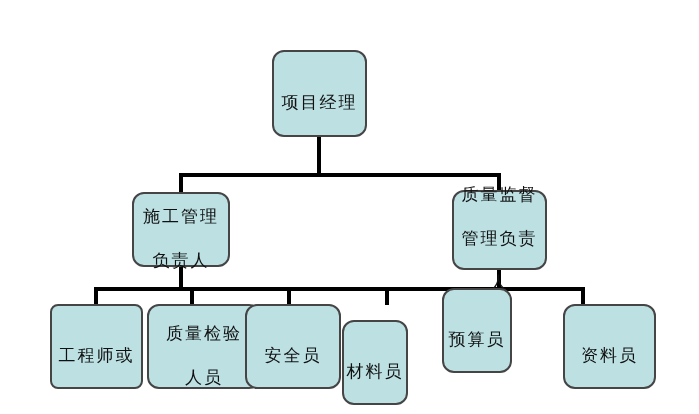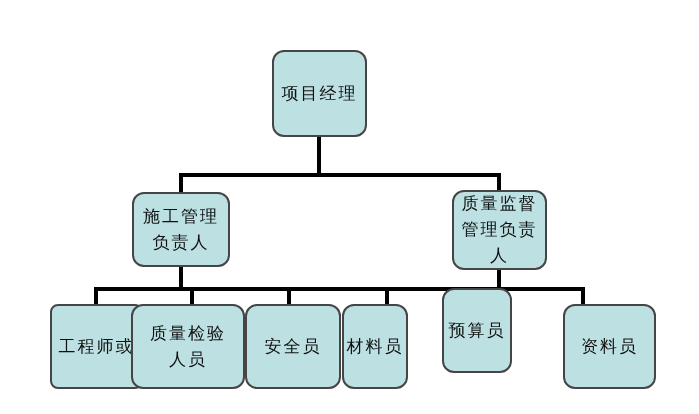--- a/index.html
+++ b/index.html
@@ -24,35 +24,35 @@
     display: flex;
     flex-direction: column;
     align-items: center;
     justify-content: center;
     text-align: center;
     color: #111111;
     font-size: 17px;
     letter-spacing: 2px;
     line-height: 26px;
   }
-  .node .ln { display: block; white-space: nowrap; }
+  .node .ln { display: block; white-space: nowrap; margin-top: 18px; }
   .line {
     position: absolute;
     background: #000000;
   }
   
   .n-root { left: 272px; top: 50px;  width: 95px; height: 87px; }
   
   .n-l2a  { left: 132px; top: 192px; width: 98px; height: 75px; }
   .n-l2b  { left: 452px; top: 190px; width: 95px; height: 80px; }
   
   .n-l3-1 { left: 50px;  top: 304px; width: 93px; height: 85px; border-radius: 8px; }
-  .n-l3-2 { left: 131px; top: 304px; width: 114px; height: 85px; align-items: center; }
+  .n-l3-2 { left: 147px; top: 304px; width: 114px; height: 85px; align-items: center; }
   .n-l3-3 { left: 245px; top: 304px; width: 96px; height: 85px; }
-  .n-l3-4 { left: 342px; top: 304px; width: 66px; height: 85px; }
+  .n-l3-4 { left: 342px; top: 320px; width: 66px; height: 85px; }
   .n-l3-5 { left: 442px; top: 288px; width: 70px; height: 85px; }
   .n-l3-6 { left: 563px; top: 304px; width: 93px; height: 85px; }
   
   .c-root-stem   { left: 317px; top: 136px; width: 4px;   height: 41px; }
   .c-h-top       { left: 179px; top: 173px; width: 322px; height: 4px;  }
   .c-drop-l2a    { left: 179px; top: 175px; width: 4px;   height: 18px; }
   .c-drop-l2b    { left: 497px; top: 175px; width: 4px;   height: 16px; }
   .c-stem-l2a    { left: 179px; top: 266px; width: 4px;   height: 23px; }
   .c-stem-l2b    { left: 497px; top: 269px; width: 4px;   height: 20px; }
   .c-bus         { left: 94px;  top: 287px; width: 491px; height: 4px;  }

